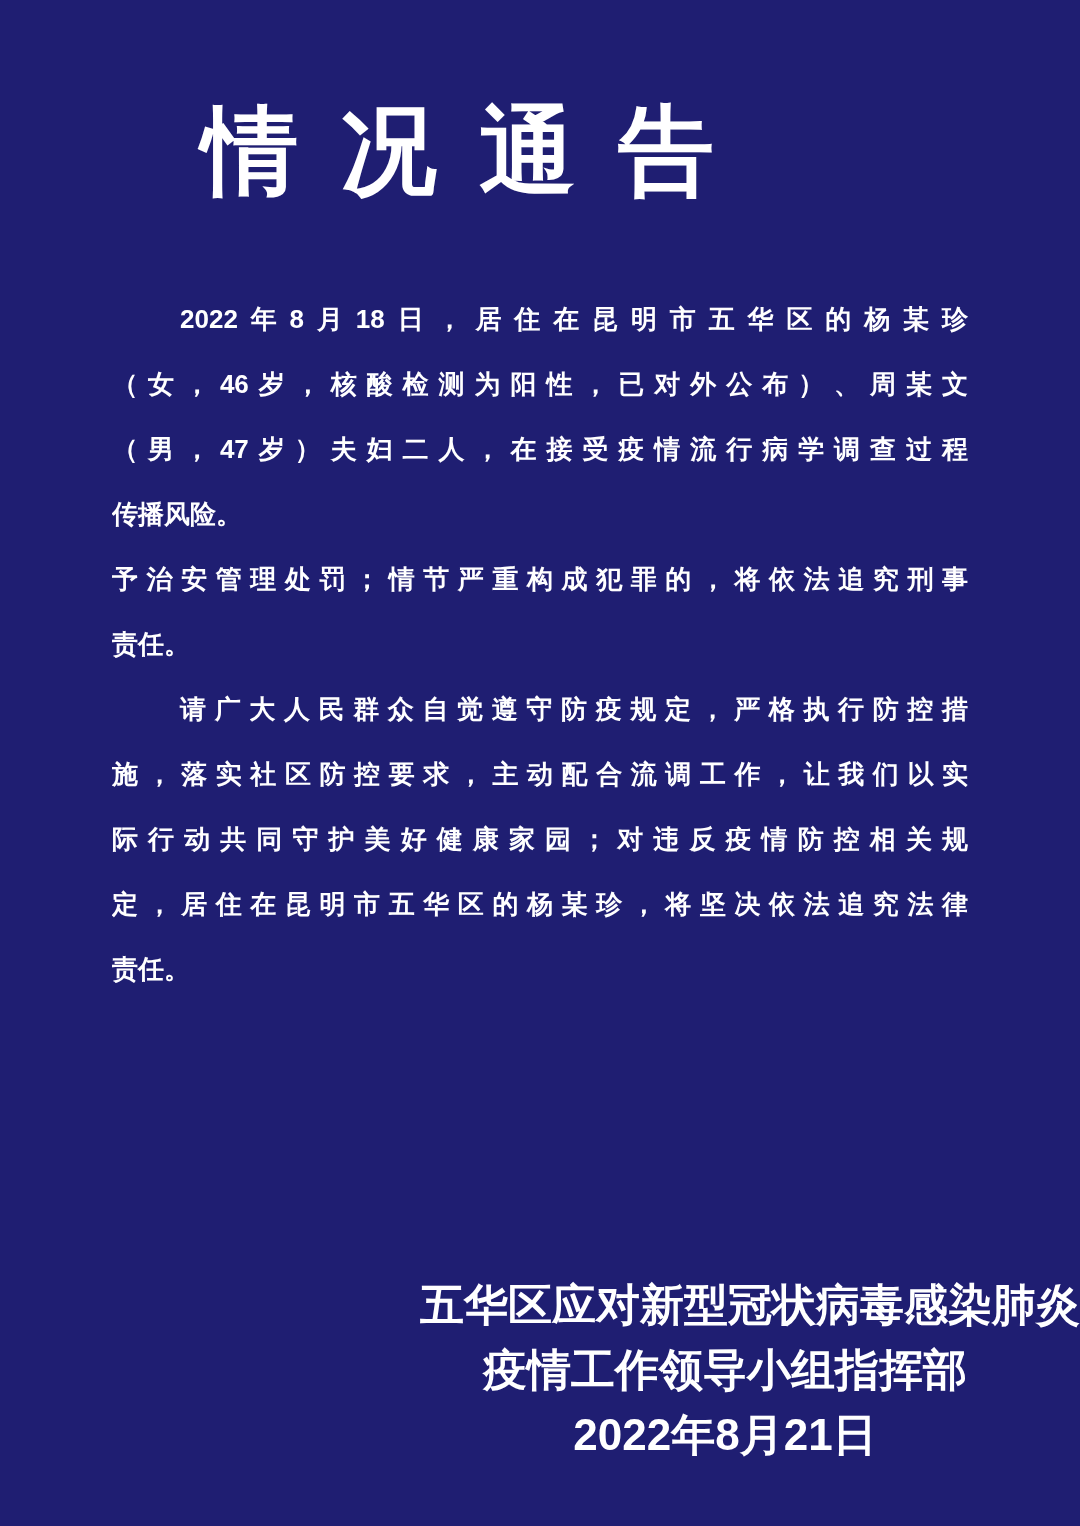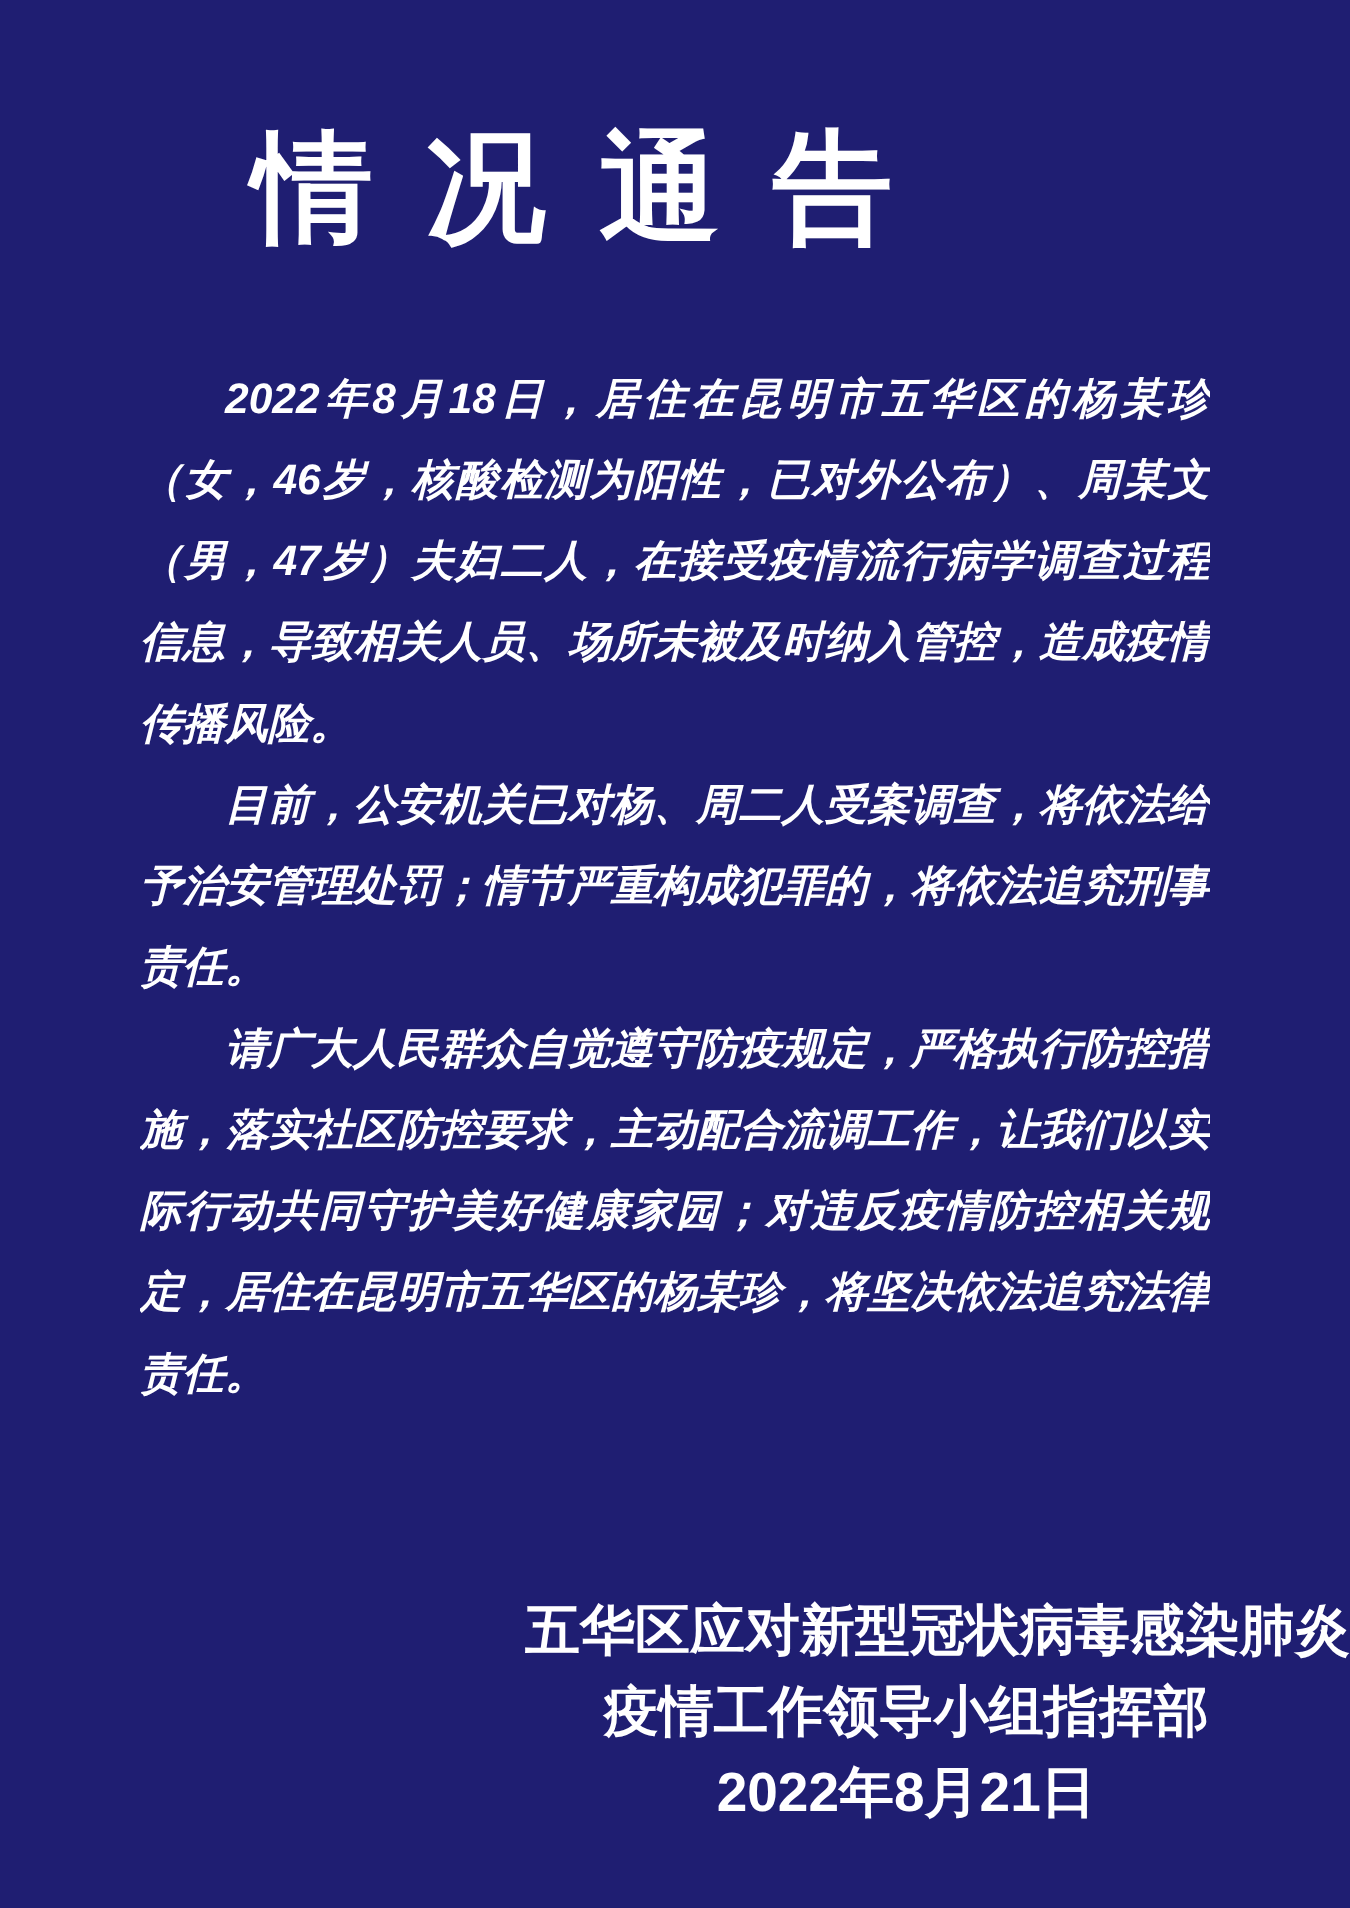--- a/index.html
+++ b/index.html
@@ -36,28 +36,27 @@
   }
   .body-text {
     position: absolute;
     top: 287px;
     left: 112px;
     width: 856px;
   }
   .line {
     height: 65px;
     line-height: 65px;
-    font-size: 34px;
+    font-size: 26px;
     font-weight: 700;
     text-align: justify;
     text-align-last: justify;
     text-justify: inter-character;
     overflow: hidden;
     white-space: nowrap;
-    font-style: italic;
   }
   .line.indent {
     text-indent: 68px;
   }
   .line.para-end {
     text-align: right;
     text-align-last: left;
   }
   .signature {
     position: absolute;
@@ -78,24 +77,22 @@
 <body>
 
 <div class="page">
 
   <h1 class="title">情 况 通 告</h1>
 
   <div class="body-text">
     <div class="line indent">2022年8月18日，居住在昆明市五华区的杨某珍</div>
     <div class="line">（女，46岁，核酸检测为阳性，已对外公布）、周某文</div>
     <div class="line">（男，47岁）夫妇二人，在接受疫情流行病学调查过程</div>
-    <div class="line">信息，导致相关人员、场所未被及时纳入管控，造成疫情</div>
     <div class="line para-end">传播风险。</div>
 
-    <div class="line indent">目前，公安机关已对杨、周二人受案调查，将依法给</div>
     <div class="line">予治安管理处罚；情节严重构成犯罪的，将依法追究刑事</div>
     <div class="line para-end">责任。</div>
 
     <div class="line indent">请广大人民群众自觉遵守防疫规定，严格执行防控措</div>
     <div class="line">施，落实社区防控要求，主动配合流调工作，让我们以实</div>
     <div class="line">际行动共同守护美好健康家园；对违反疫情防控相关规</div>
     <div class="line">定，居住在昆明市五华区的杨某珍，将坚决依法追究法律</div>
     <div class="line para-end">责任。</div>
   </div>
 

